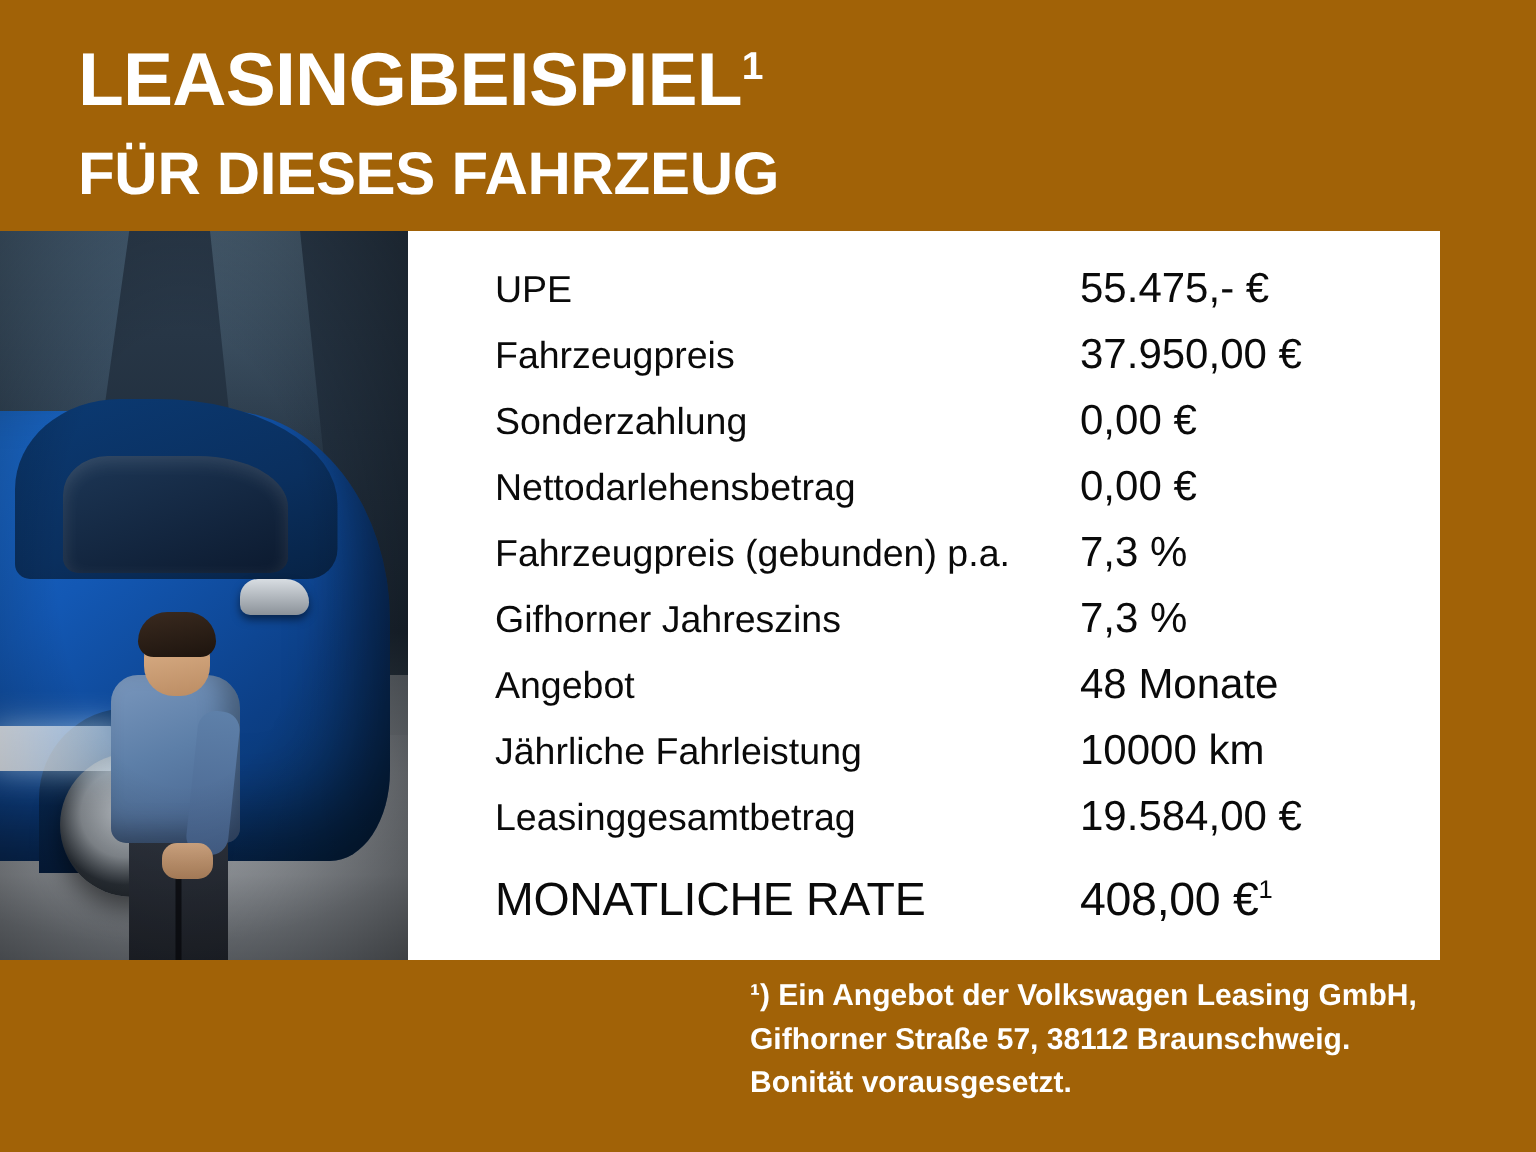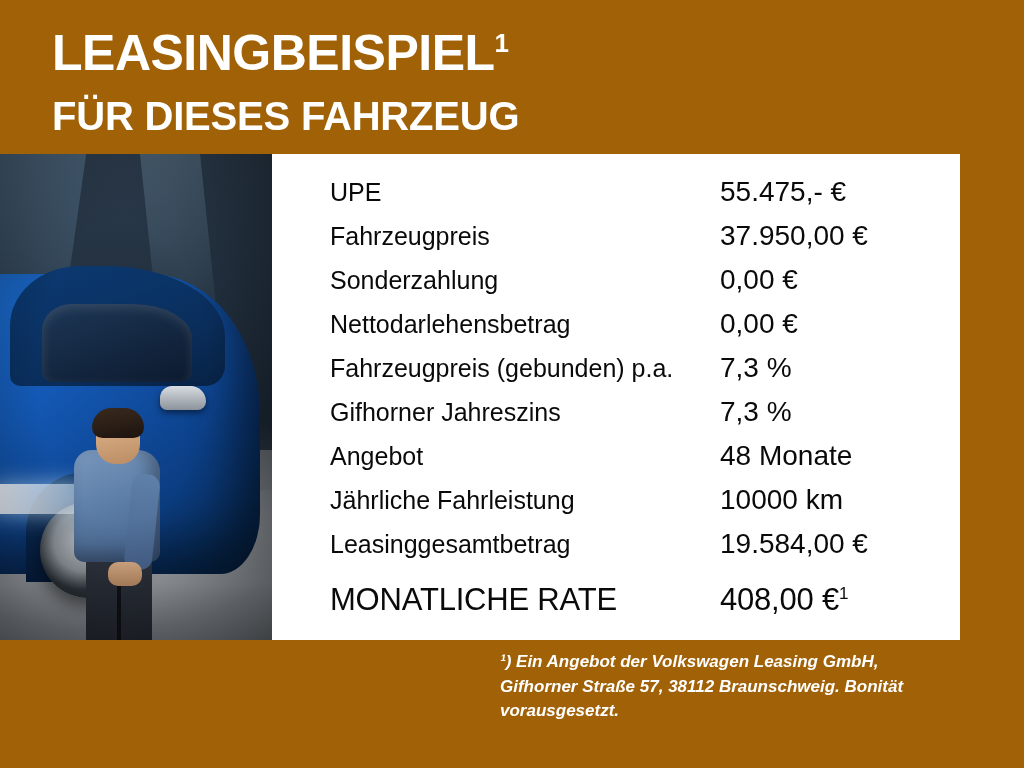--- a/index.html
+++ b/index.html
@@ -254,24 +254,23 @@
     line-height: 0;
   }
 
   
   .footnote {
     position: absolute;
     left: 500px;
     top: 650px;
     width: 460px;
     color: #ffffff;
-    font-size: 17px;
+    font-size: 20px;
     line-height: 1.45;
     font-weight: bold;
-    font-style: italic;
   }
 </style>
 </head>
 <body>
 
 <div class="poster">
 
   <div class="header">
     <div class="line1"><span>LEASINGBEISPIEL</span><sup>1</sup></div>
     <div class="line2">FÜR DIESES FAHRZEUG</div>

